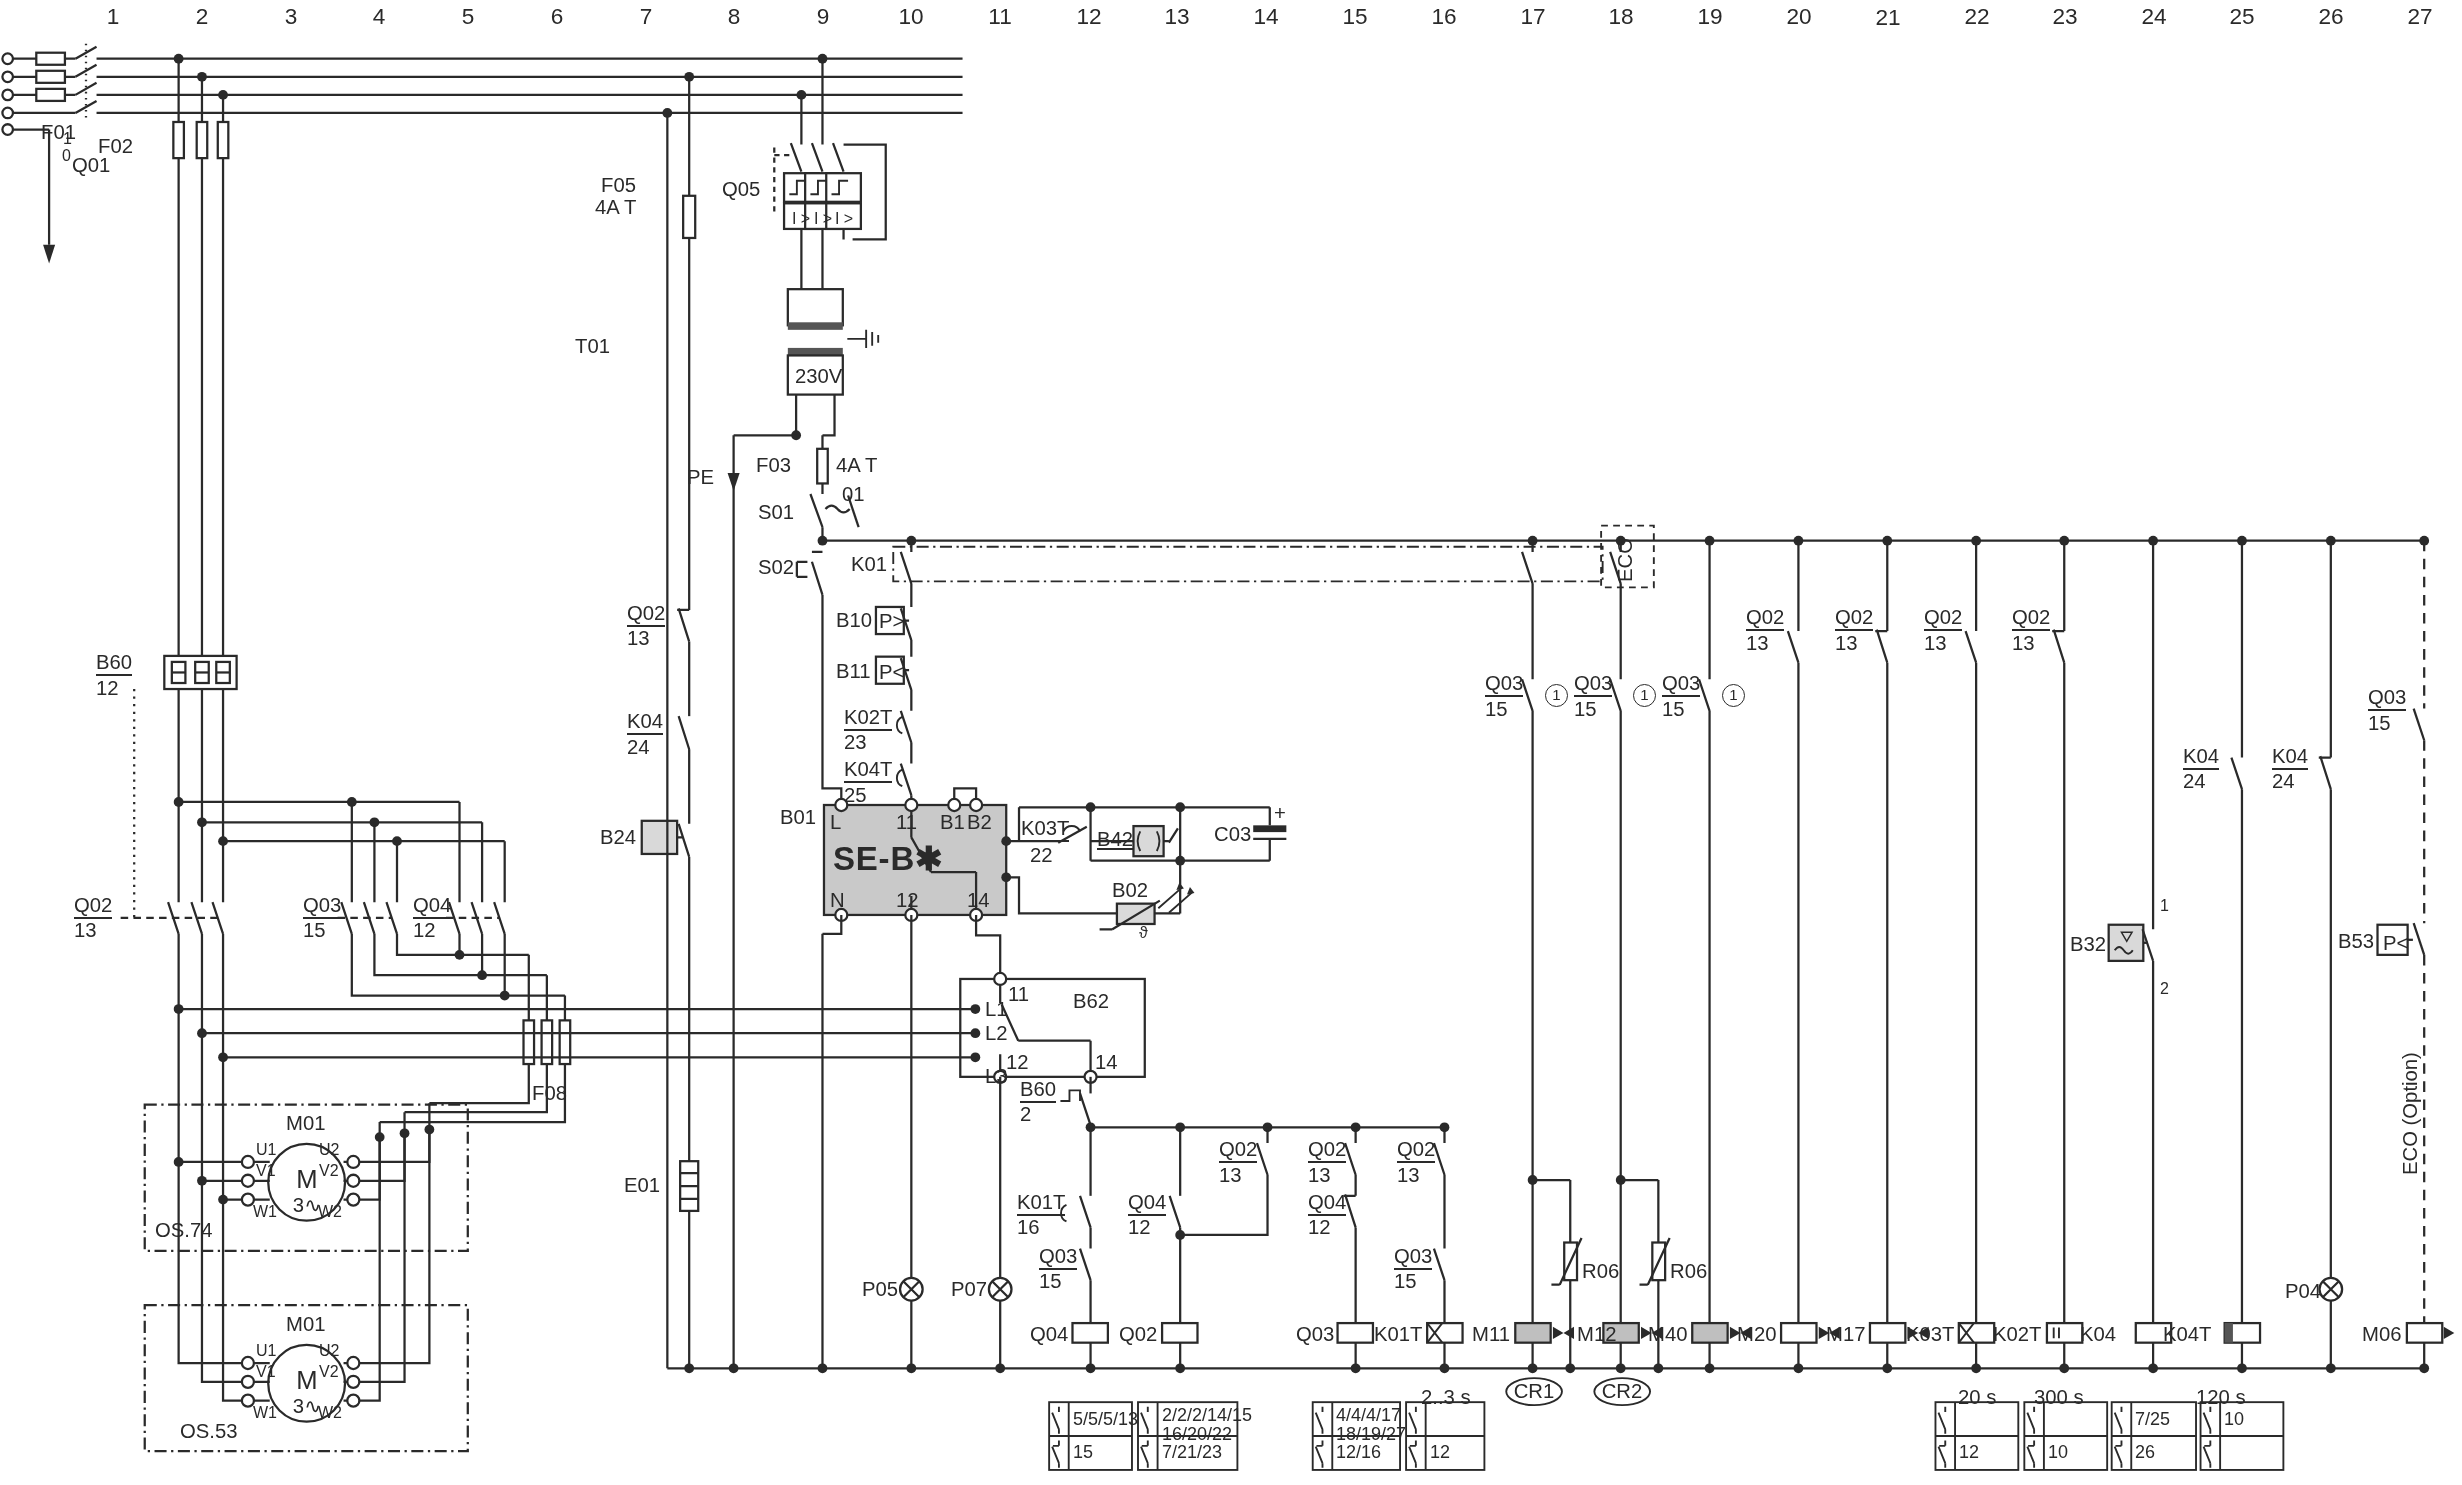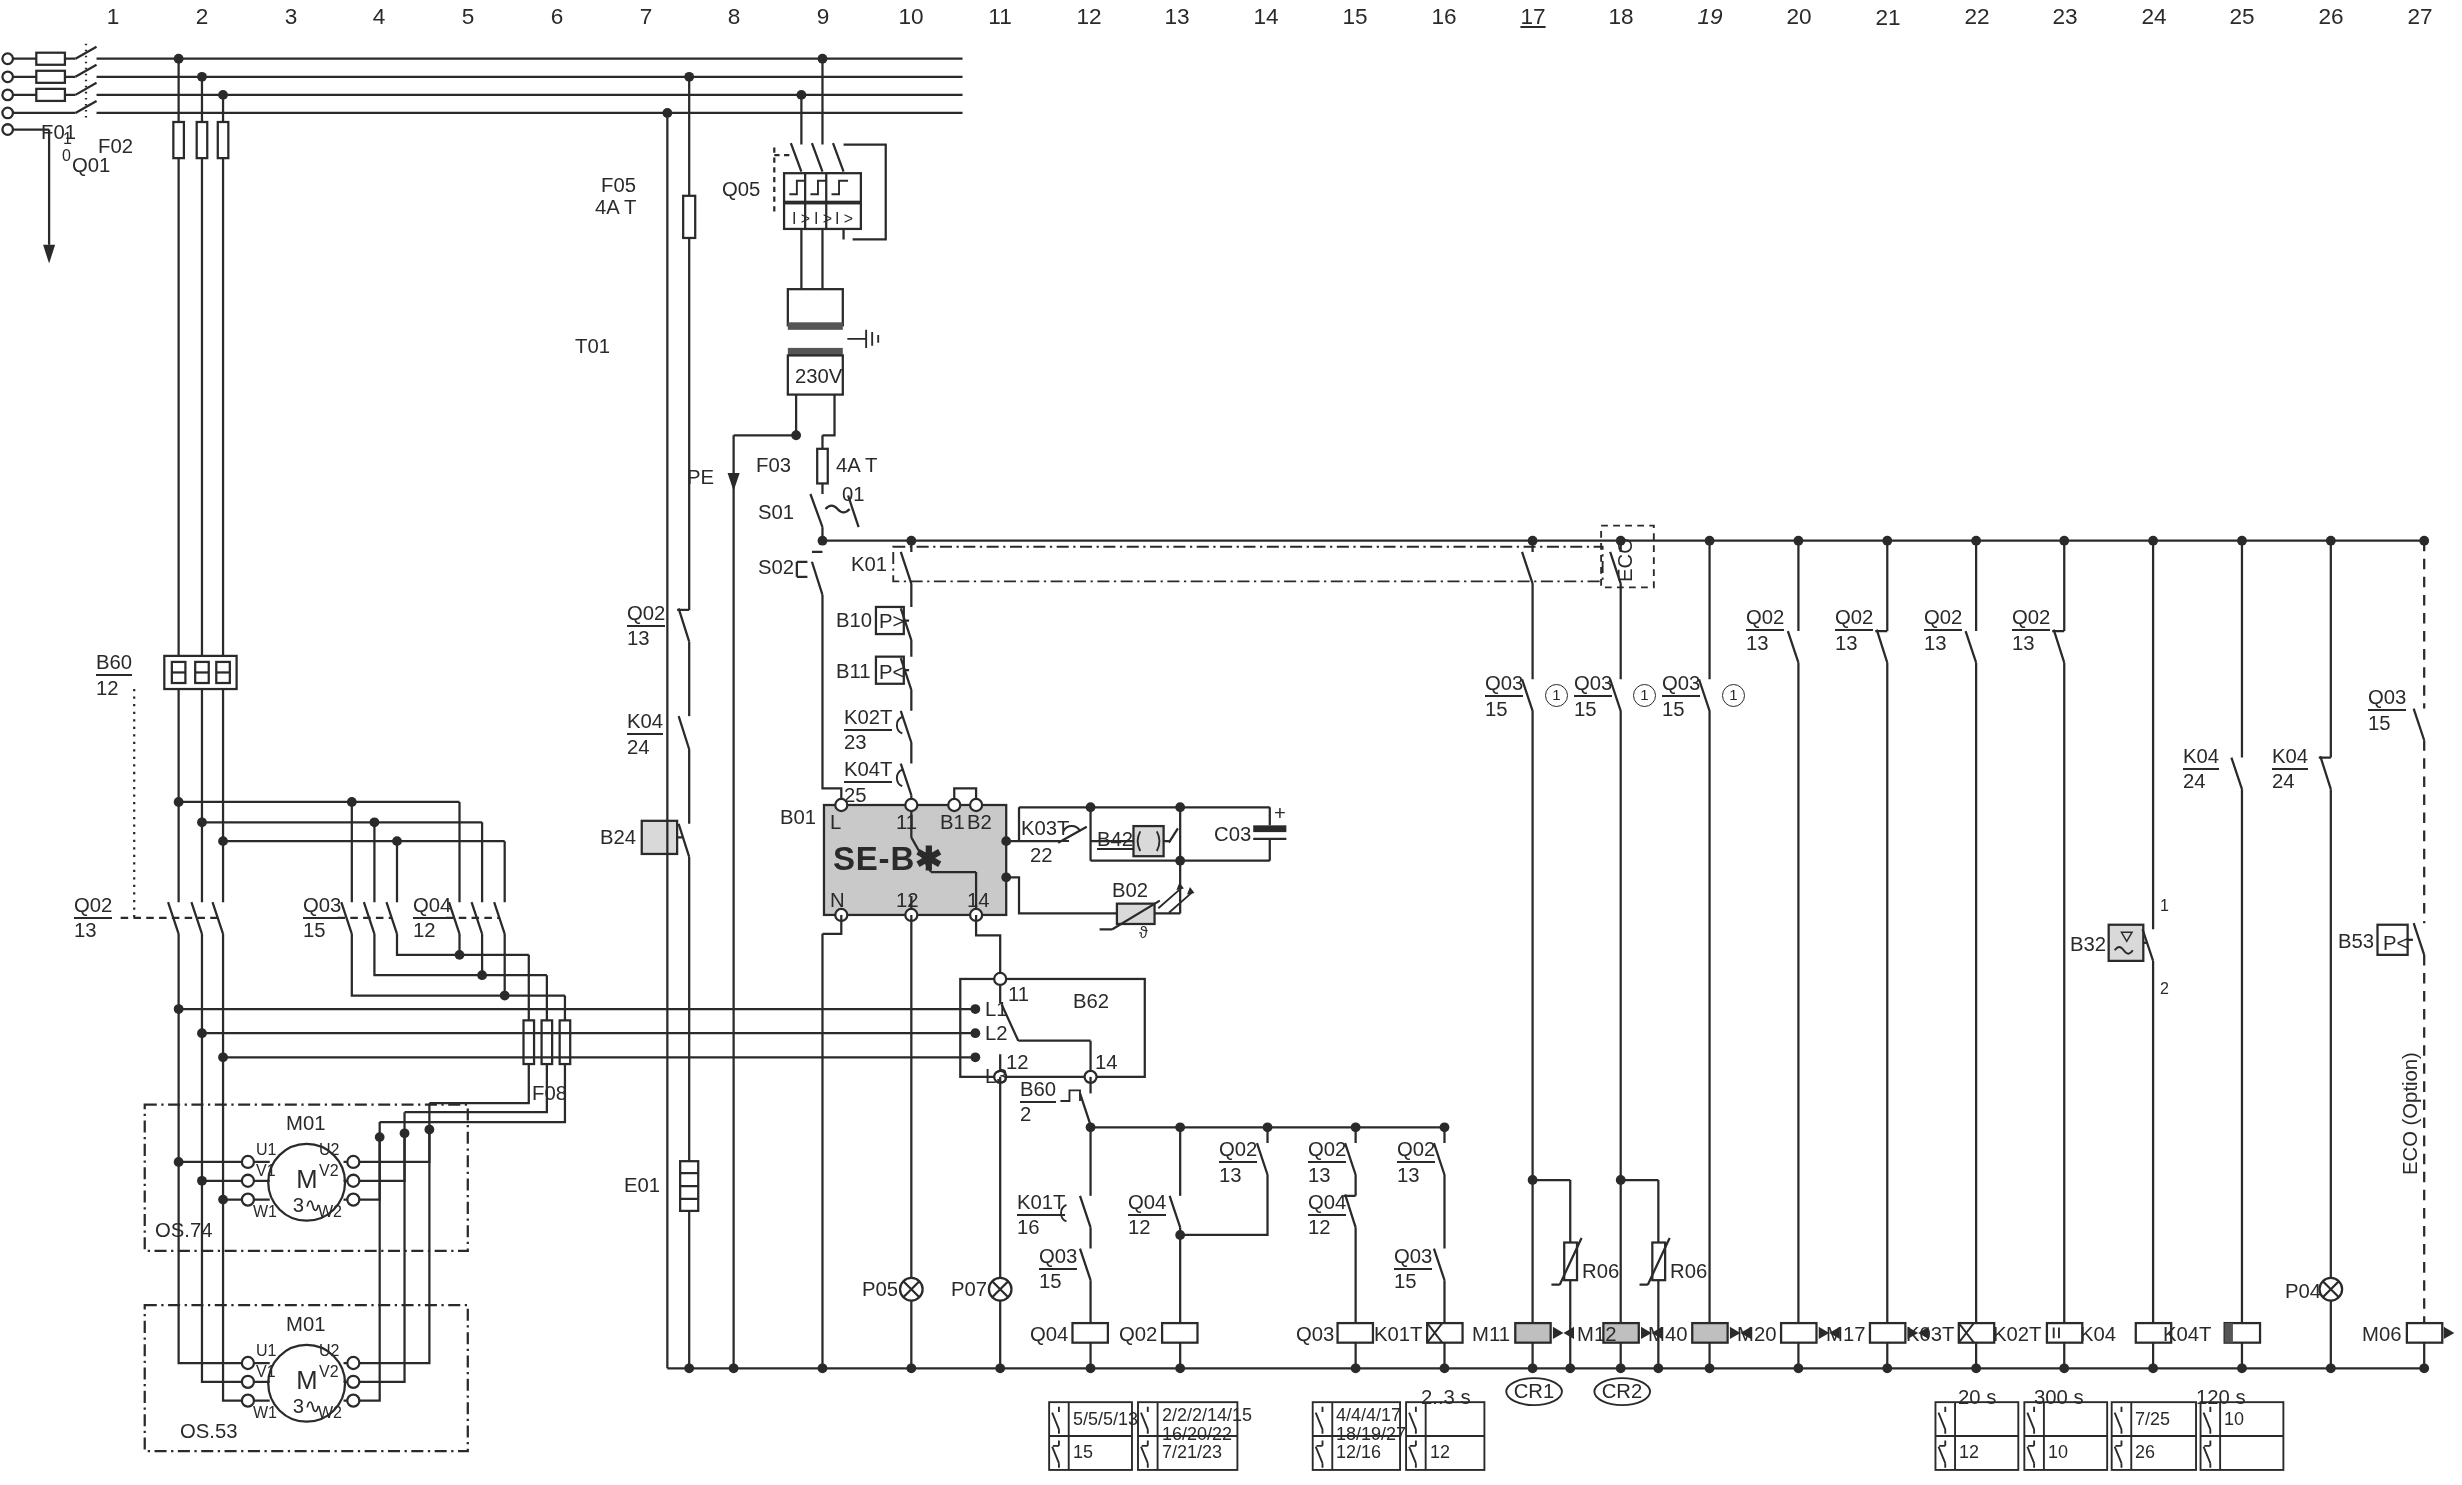--- a/index.html
+++ b/index.html
@@ -554,23 +554,23 @@
       <div class="lbl c col" style="left: 646px; top: 4.5px;">7</div>
       <div class="lbl c col" style="left: 734px; top: 4.5px;">8</div>
       <div class="lbl c col" style="left: 823px; top: 4.5px;">9</div>
       <div class="lbl c col" style="left: 911px; top: 4.5px;">10</div>
       <div class="lbl c col" style="left: 1000px; top: 4.5px;">11</div>
       <div class="lbl c col" style="left: 1089px; top: 4.5px;">12</div>
       <div class="lbl c col" style="left: 1177px; top: 4.5px;">13</div>
       <div class="lbl c col" style="left: 1266px; top: 4.5px;">14</div>
       <div class="lbl c col" style="left: 1355px; top: 4.5px;">15</div>
       <div class="lbl c col" style="left: 1444px; top: 4.5px;">16</div>
-      <div class="lbl c col" style="left: 1533px; top: 4.5px; text-decoration: underline;">17</div>
+      <div class="lbl c col" style="left: 1533px; top: 4.5px;">17</div>
       <div class="lbl c col" style="left: 1621px; top: 4.5px;">18</div>
-      <div class="lbl c col" style="left: 1710px; top: 4.5px; font-style: italic;">19</div>
+      <div class="lbl c col" style="left: 1710px; top: 4.5px;">19</div>
       <div class="lbl c col" style="left: 1799px; top: 4.5px;">20</div>
       <div class="lbl c col" style="left: 1888px; top: 6px;">21</div>
       <div class="lbl c col" style="left: 1977px; top: 4.5px;">22</div>
       <div class="lbl c col" style="left: 2065px; top: 4.5px;">23</div>
       <div class="lbl c col" style="left: 2154px; top: 4.5px;">24</div>
       <div class="lbl c col" style="left: 2242px; top: 4.5px;">25</div>
       <div class="lbl c col" style="left: 2331px; top: 4.5px;">26</div>
       <div class="lbl c col" style="left: 2420px; top: 4.5px;">27</div>
       <div class="lbl" style="left: 41px; top: 122px;">F01</div>
       <div class="lbl sm" style="left: 63px; top: 131px;">1</div>

